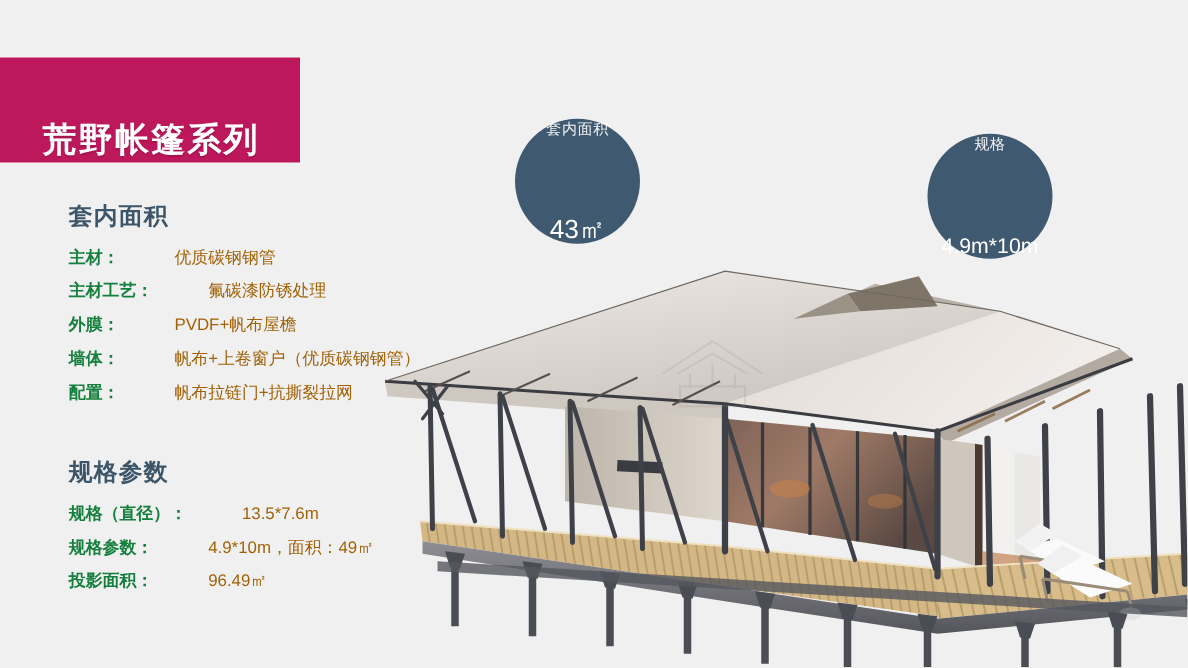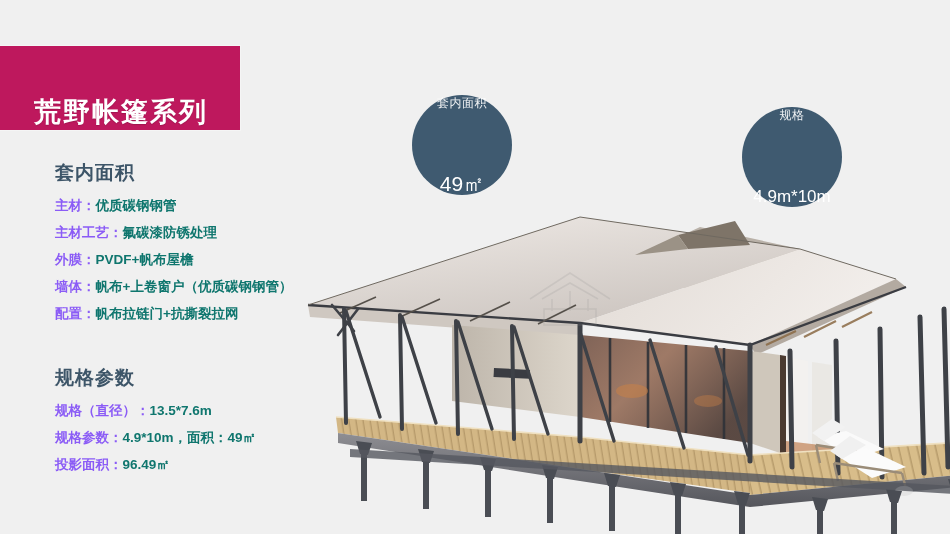--- a/index.html
+++ b/index.html
@@ -28,22 +28,22 @@
   
   .spec-panel{position:absolute;left:0;top:160px;width:340px;}
   .spec-heading{
     color:#3d5568;font-size:19px;font-weight:bold;letter-spacing:1px;
     margin:0 0 10px 55px;
   }
   .spec-list{list-style:none;margin:0;padding:0;}
   .spec-row{
     margin:0 0 7px 55px;font-size:13.5px;line-height:20px;white-space:nowrap;
   }
-  .spec-row .k{color:#8b5cf6;font-weight:bold;}
-  .spec-row .v{color:#0f766e;font-weight:bold;}
+  .spec-row .k{color:#15803d;font-weight:bold;}
+  .spec-row .v{color:#a16207;font-weight:normal;margin-left:44px;}
   .group-gap{height:34px;}
 
   
   .stats{position:absolute;left:395px;top:88px;width:500px;height:115px;}
   .stat{
     position:absolute;width:100px;height:100px;border-radius:50%;
     background:#3f5a70;color:#ffffff;
     display:flex;flex-direction:column;align-items:center;justify-content:space-between;
   }
   .stat .lbl{font-size:12px;letter-spacing:.5px;opacity:.92;margin-bottom:1px;}
@@ -104,21 +104,21 @@
       </li>
       <li class="spec-row">
         <span class="k">投影面积：</span><span class="v">96.49㎡</span>
       </li>
     </ul>
   </div>
 
   <div class="stats">
     <div class="stat s1" id="stat-0">
       <span class="lbl">套内面积</span>
-      <span class="val">49㎡</span>
+      <span class="val">43㎡</span>
     </div>
     <div class="stat s3" id="stat-2">
       <span class="lbl">规格</span>
       <span class="val">4.9m*10m</span>
     </div>
   </div>
 
   <div class="render">
     <svg viewBox="0 0 670 329" xmlns="http://www.w3.org/2000/svg">
       <defs>

